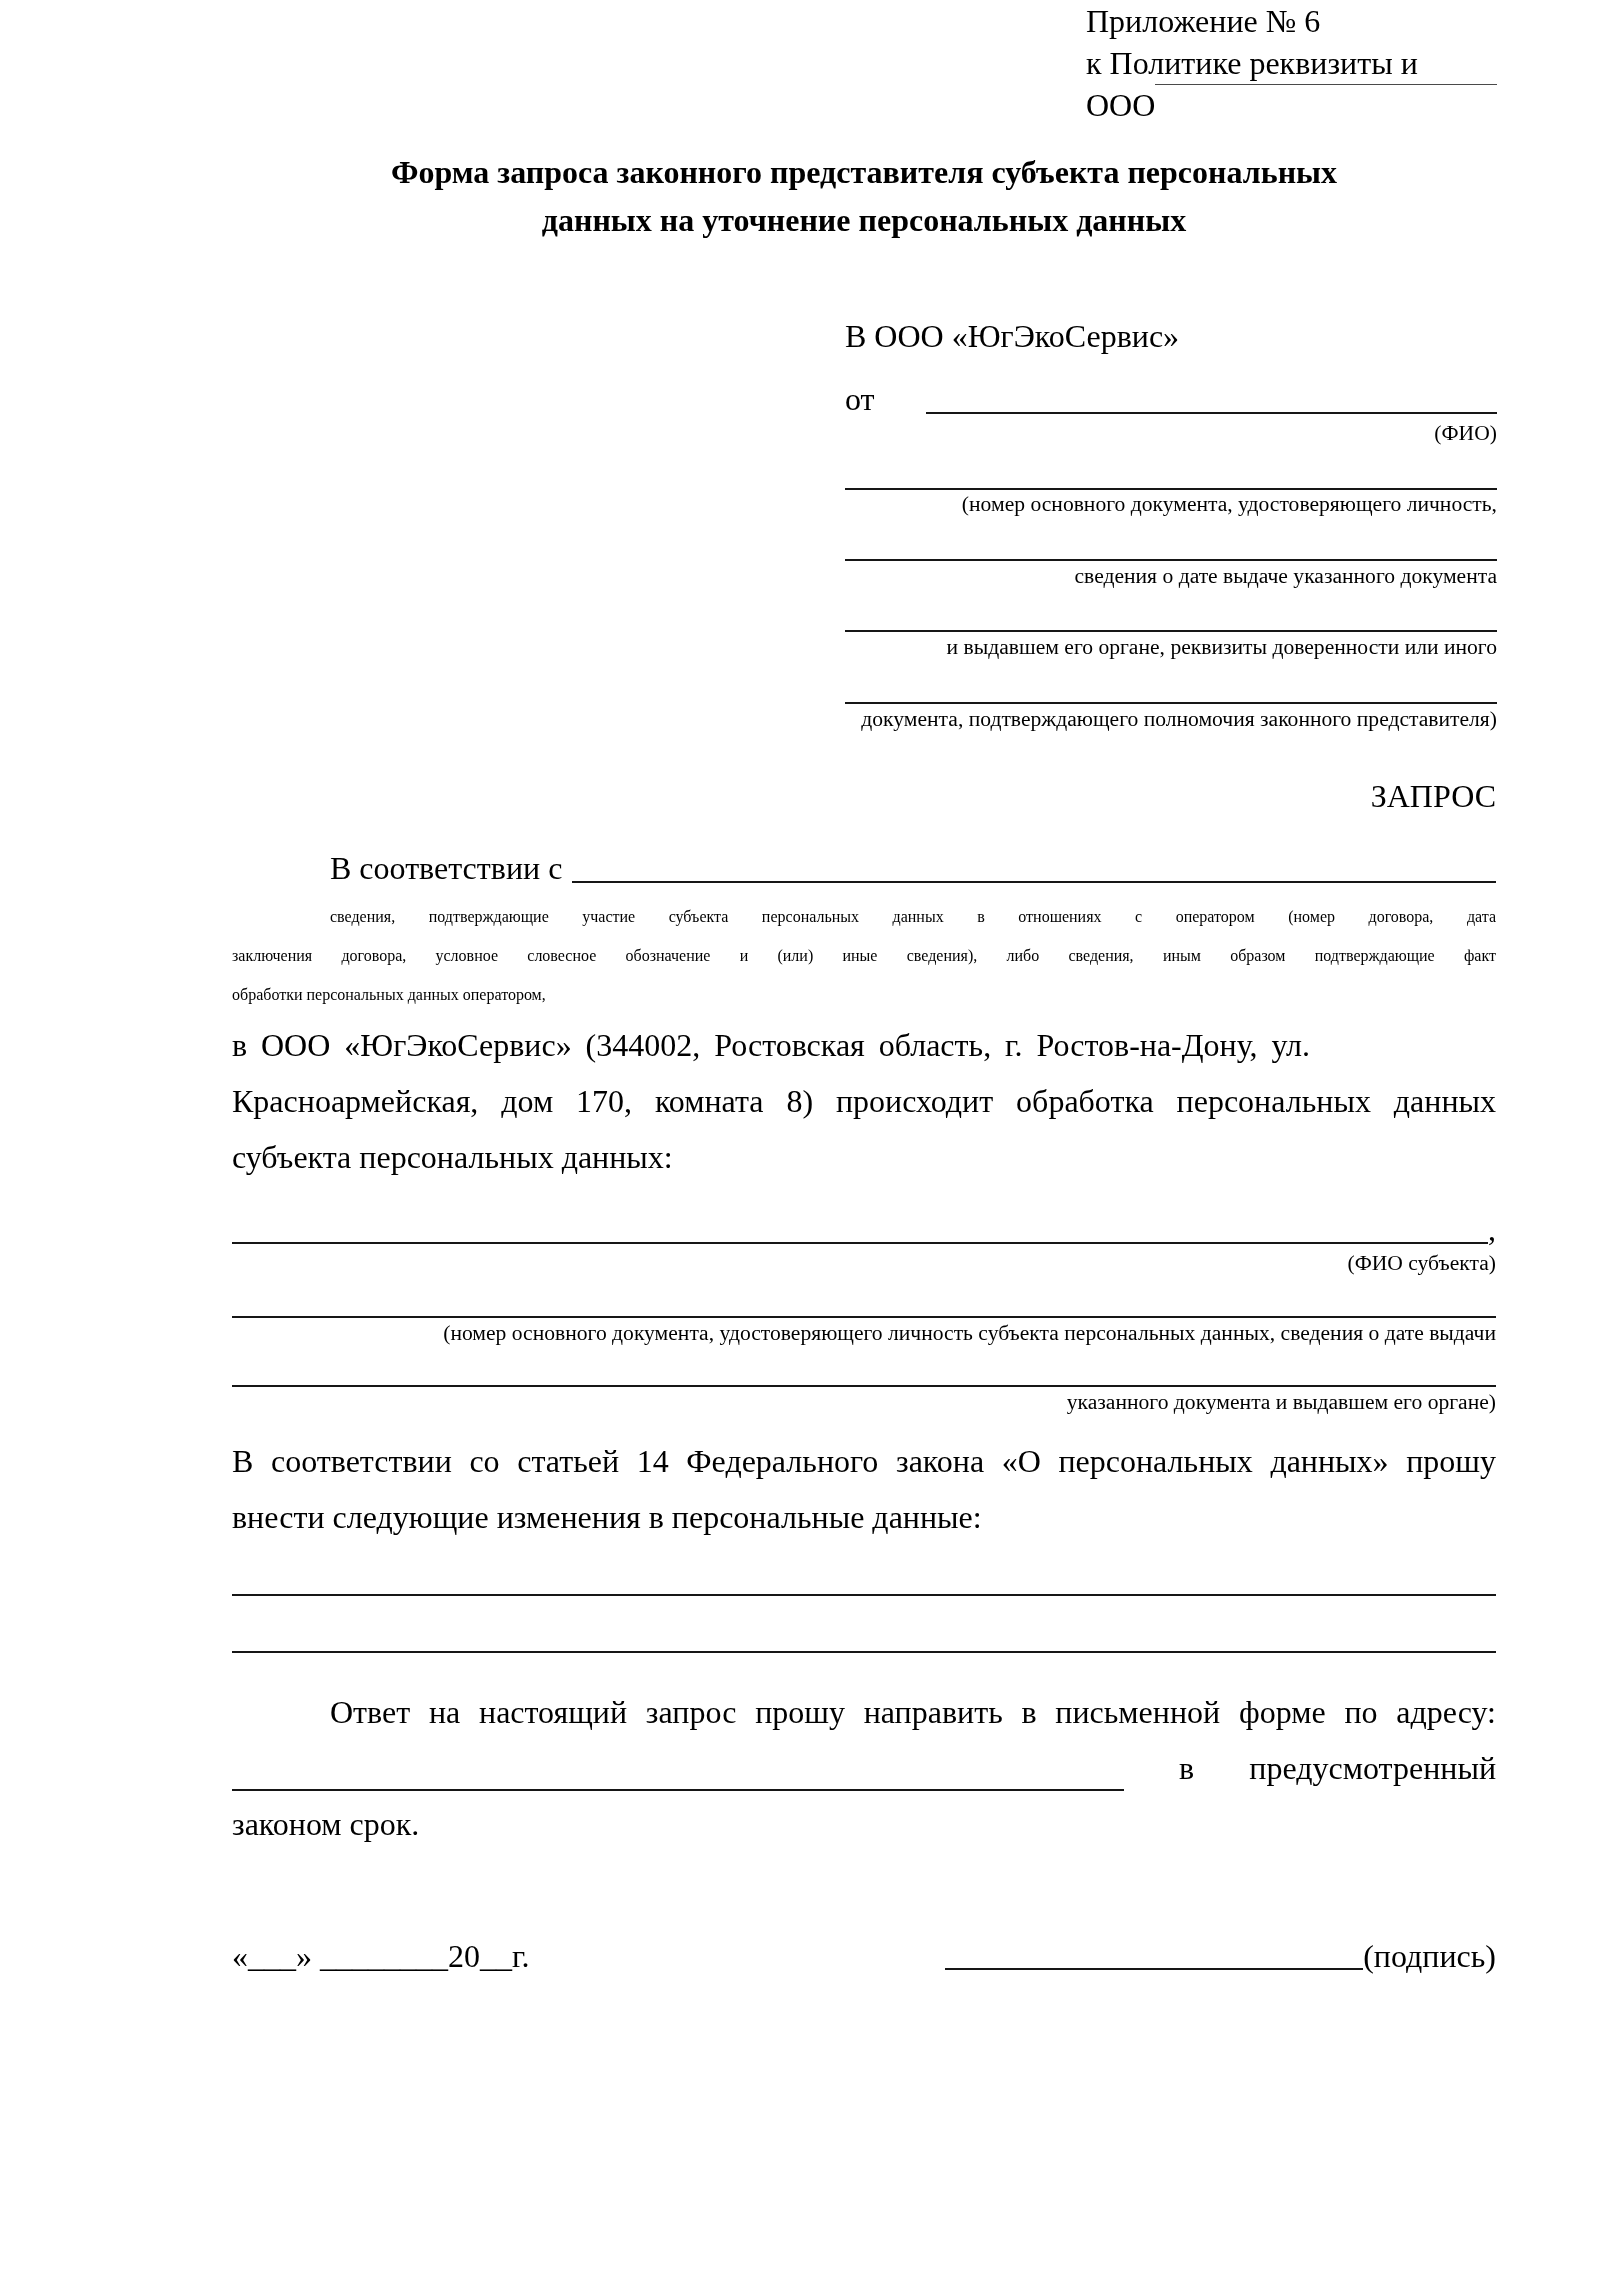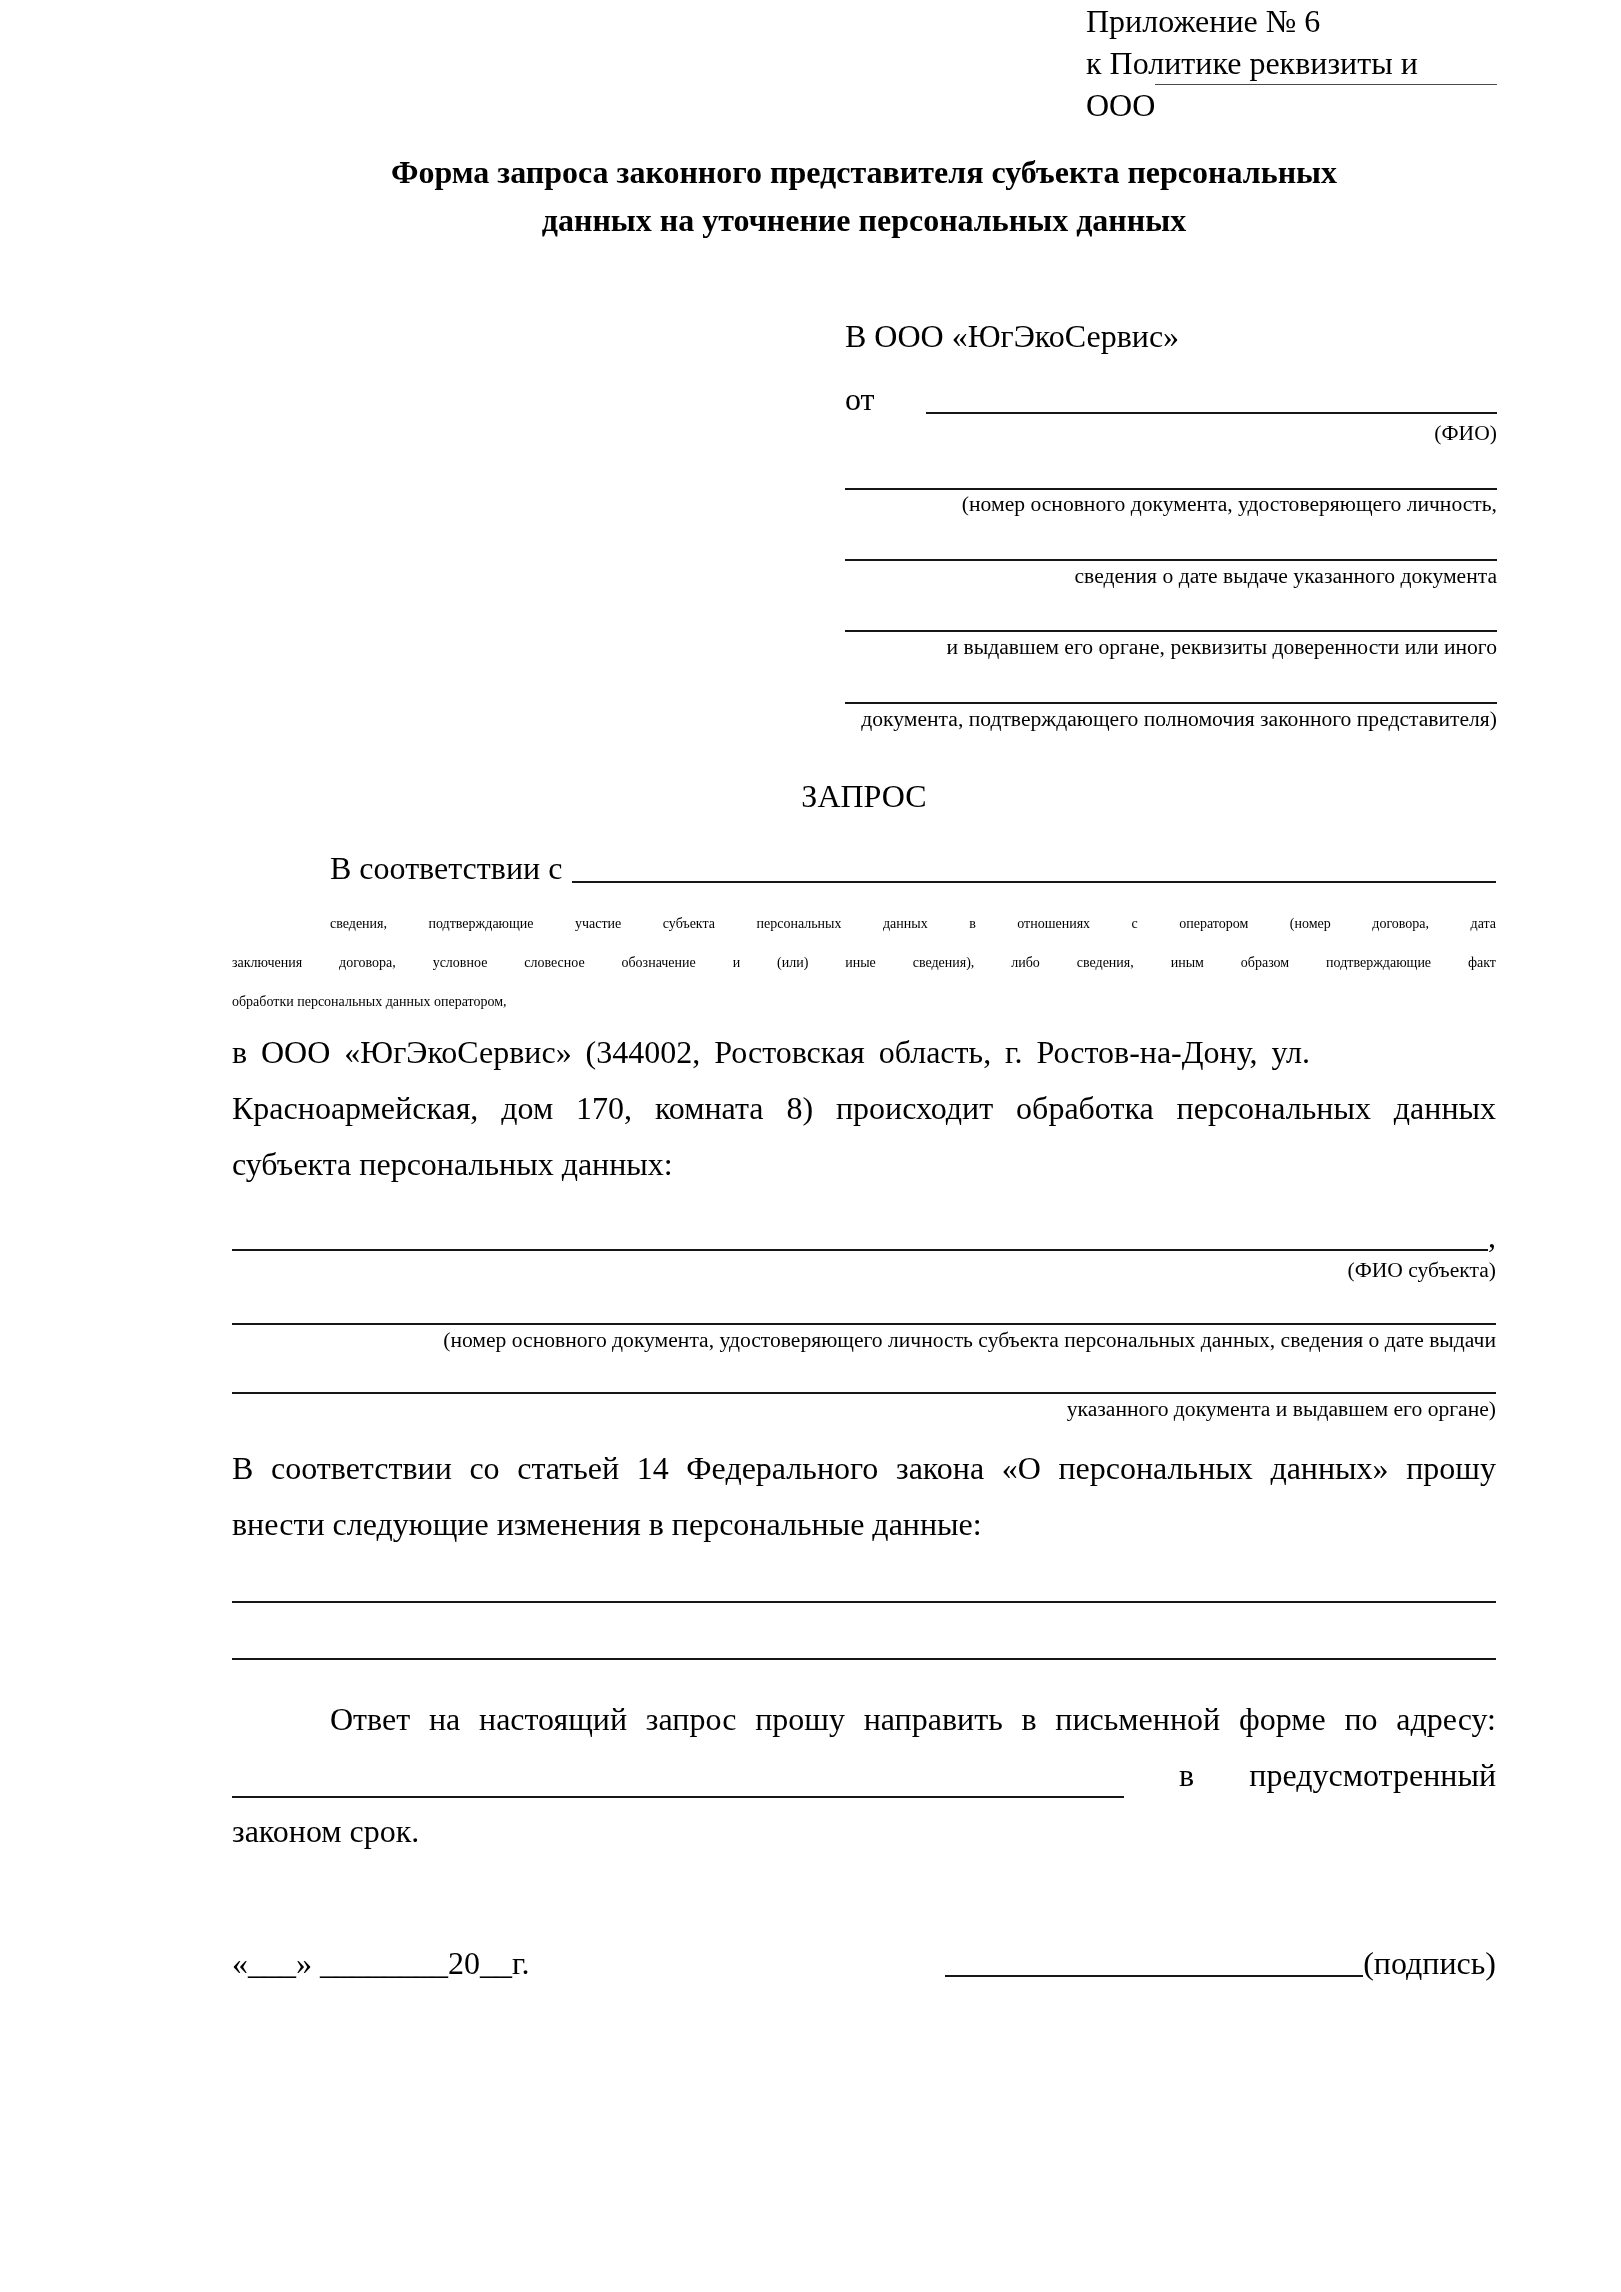--- a/index.html
+++ b/index.html
@@ -28,24 +28,24 @@
   .addr-to{line-height:39px;}
   .flex-row{display:flex;align-items:flex-end;}
   .from-row{margin-top:21.6px;height:41px;gap:42px;}
   .from-row .lbl{margin-right:9.8px;white-space:nowrap;}
   .ul{border-bottom:2px solid #161616;}
   .fill{flex:1;margin-bottom:3.9px;}
   .cap{font-size:21.6px;line-height:25.5px;text-align:right;margin-top:2.9px;}
   .idline{height:0;border-top:2px solid #161616;margin-top:41px;}
 
   
-  .heading{text-align:center;margin-top:45px;line-height:39px;}
+  .heading{text-align:right;margin-top:45px;line-height:39px;}
   .intro-row{margin-top:27.4px;height:43px;padding-left:98px;}
   .intro-row .lbl{margin-right:9.8px;white-space:nowrap;}
-  .footnote{font-size:14px;line-height:39px;margin-top:17px;}
+  .footnote{font-size:16px;line-height:39px;margin-top:10px;}
   .jst{text-align:justify;text-align-last:justify;}
   .ind{text-indent:98px;}
   .bodypar{line-height:56px;margin-top:3.9px;}
   .wsp{word-spacing:5.9px;}
   .subject-row{height:51px;margin-top:11.8px;}
   .docline{height:0;border-top:2px solid #161616;margin-top:39px;}
   .law{line-height:56px;margin-top:17.6px;}
   .hr{height:0;border-top:2px solid #161616;}
   .hr1{margin-top:49px;}
   .hr2{margin-top:55px;}

